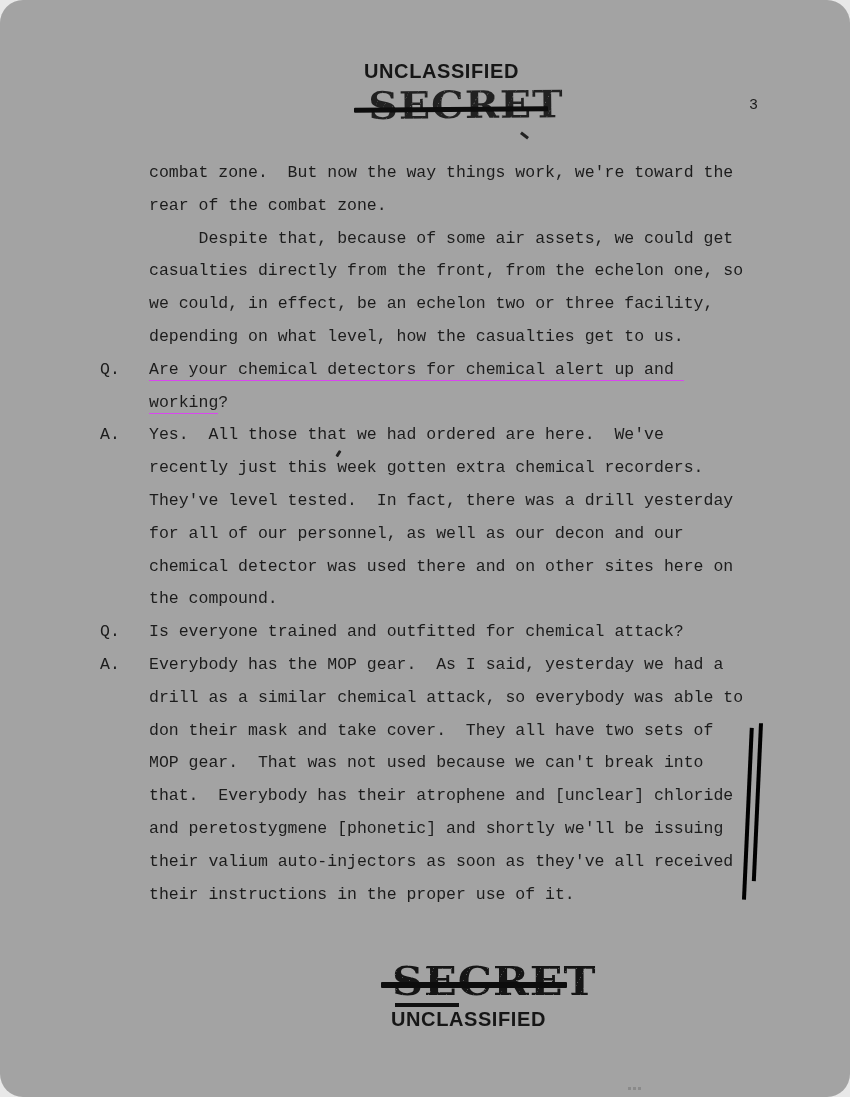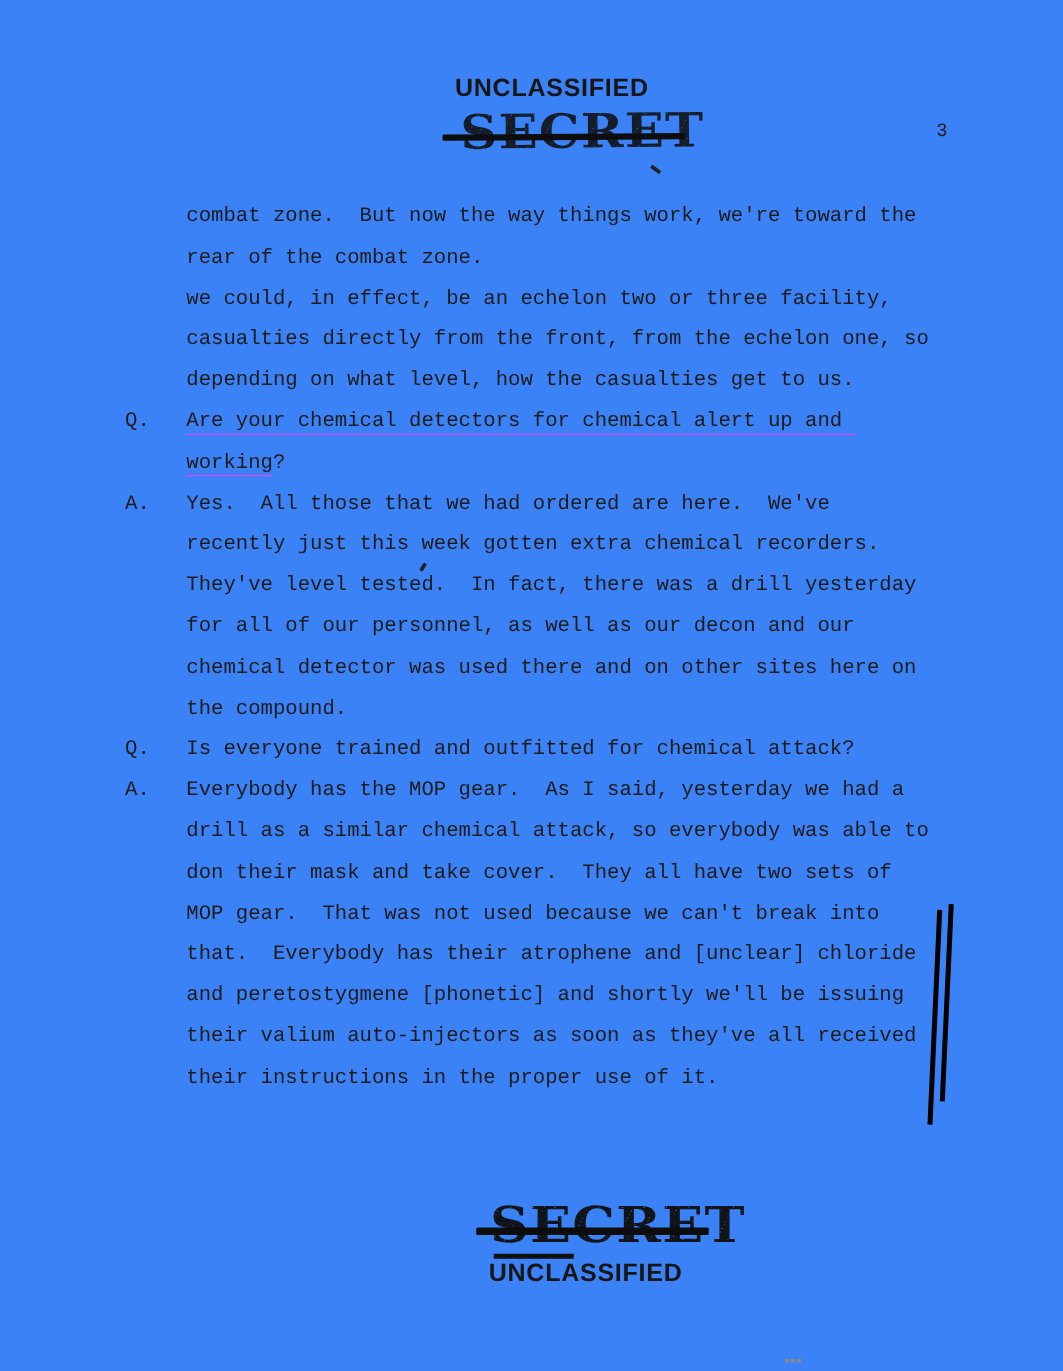--- a/index.html
+++ b/index.html
@@ -1,24 +1,25 @@
 <!DOCTYPE html>
 <html><head>
 <meta charset="utf-8">
 <style>
   * { margin: 0; padding: 0; box-sizing: border-box; }
   html, body { background: #e8e8e8; }
   .page {
     position: relative;
     width: 850px;
     height: 1097px;
-    background: #3b82f6;
+    background: #a3a3a3;
     overflow: hidden;
     font-family: "Liberation Mono", "DejaVu Sans Mono", monospace;
     color: #1c1c1c;
+    border-radius: 23px;
   }
 
   
   .unclass {
     position: absolute;
     font-family: "Liberation Sans", sans-serif;
     font-weight: bold;
     font-size: 20px;
     letter-spacing: 0.6px;
     color: #161616;
@@ -152,24 +153,25 @@
     <div class="stamp-tick"></div>
   </div>
 
   <div class="page-number">3</div>
 
   <div class="transcript">
     <div class="line"><span class="qa-label"></span><span>combat zone.  But now the way things work, we're toward the</span><span class="u-thick"></span><span></span></div>
 
     <div class="line"><span class="qa-label"></span><span>rear of the combat zone.</span><span class="u-thick"></span><span></span></div>
 
+    <div class="line"><span class="qa-label"></span><span>     Despite that, because of some air assets, we could get</span><span class="u-thick"></span><span></span></div>
+
+    <div class="line"><span class="qa-label"></span><span>casualties directly from the front, from the echelon one, so</span><span class="u-thick"></span><span></span></div>
 
     <div class="line"><span class="qa-label"></span><span>we could, in effect, be an echelon two or three facility,</span><span class="u-thick"></span><span></span></div>
-
-    <div class="line"><span class="qa-label"></span><span>casualties directly from the front, from the echelon one, so</span><span class="u-thick"></span><span></span></div>
 
     <div class="line"><span class="qa-label"></span><span>depending on what level, how the casualties get to us.</span><span class="u-thick"></span><span></span></div>
 
     <div class="line"><span class="qa-label">Q.</span><span></span><span class="u-thick">Are your chemical detectors for chemical alert up and </span><span></span></div>
 
     <div class="line"><span class="qa-label"></span><span></span><span class="u-thick">working</span><span>?</span></div>
 
     <div class="line"><span class="qa-label">A.</span><span>Yes.  All those that we had ordered are here.  We've</span><span class="u-thick"></span><span></span></div>
 
     <div class="line"><span class="qa-label"></span><span>recently just this week gotten extra chemical recorders.</span><span class="u-thick"></span><span></span></div>

